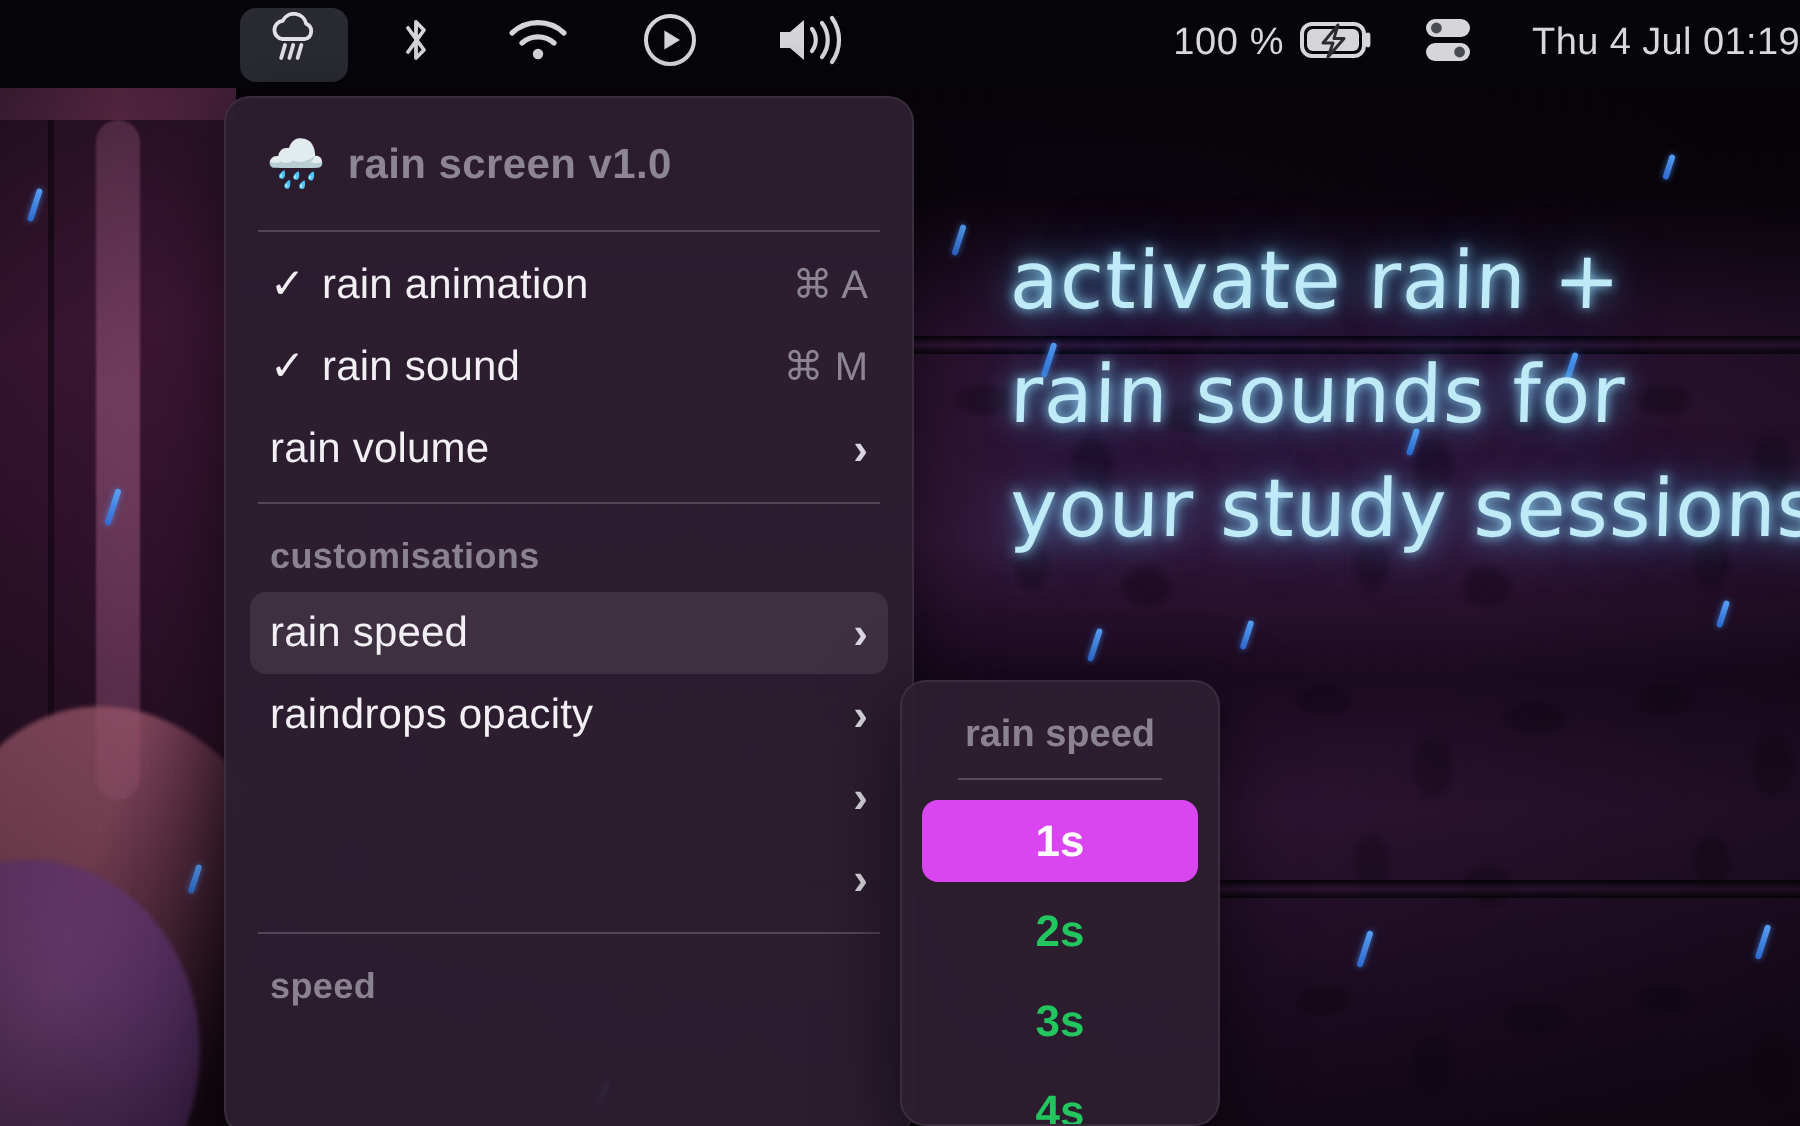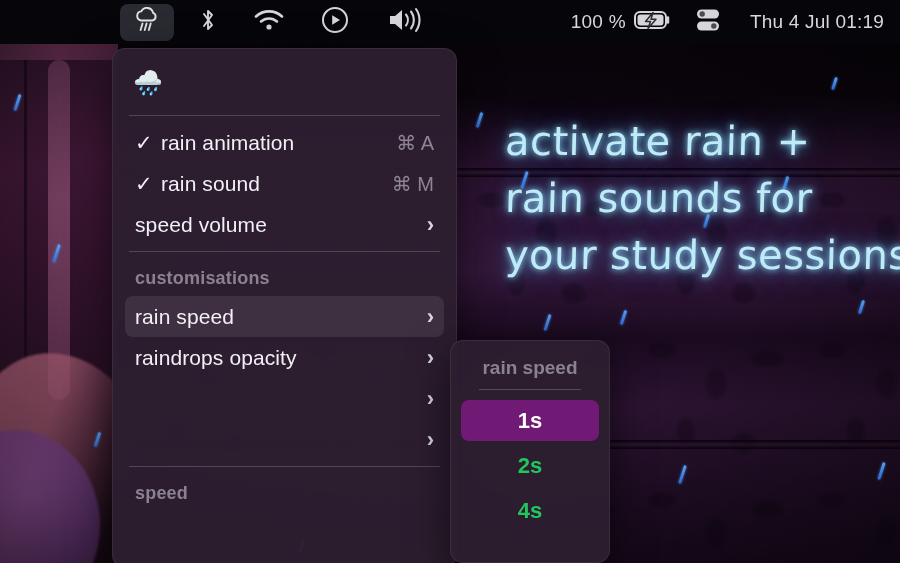--- a/index.html
+++ b/index.html
@@ -157,21 +157,21 @@
   .sub-title {
     color:#8a8290; font-size:19px; font-weight:bold;
     text-align:center; padding:16px 0 10px 0;
   }
   .sub-sep { height:1px; background:rgba(225,220,232,.24); margin:0 18px 10px 18px; }
   .sub-opt {
     height:41px; display:flex; align-items:center; justify-content:center;
     border-radius:8px; color:#22c55e; font-size:22px; font-weight:bold;
     margin-bottom:4px;
   }
-  .sub-opt.sel { background:#701a75; color:#ffffff;text-align:center; }
+  .sub-opt.sel { background:#d946ef; color:#ffffff;text-align:center; }
 
   
   .note {
     position:absolute; left:505px; top:113px; width:380px; z-index:15;
     color:#bfeaf7; font-size:40px; line-height:1.42;
     font-family:"DejaVu Sans", sans-serif;
     font-weight:500; letter-spacing:.5px;
     text-shadow:
       0 0 6px rgba(150,225,255,.95),
       0 0 16px rgba(90,190,245,.75),
@@ -285,50 +285,51 @@
         <span>
           <svg width="28" height="26" viewBox="0 0 28 26">
             <rect x="3" y="2.5" width="22" height="9" rx="4.5" fill="#d6d6da"></rect>
             <circle cx="8.2" cy="7" r="2.7" fill="#4a4a52"></circle>
             <rect x="3" y="14.5" width="22" height="9" rx="4.5" fill="#d6d6da"></rect>
             <circle cx="19.8" cy="19" r="2.7" fill="#4a4a52"></circle>
           </svg>
         </span>
       </div>
 
-      <div style="padding-right:16px;">
+      <div style="">
         <span class="mb-clock">Thu 4 Jul  01:19</span>
       </div>
 
     </div>
   </div>
 
   <div class="menu">
 
     <div class="menu-header">
       <span class="emoji">🌧️</span>
+      <span class="ttl">rain screen v1.0</span>
     </div>
 
     <div class="sep"></div>
 
 
     <div class="row">
       <span class="check">✓</span>
       <span class="label">rain animation</span>
       <span class="right">⌘ A</span>
     </div>
 
     <div class="row">
       <span class="check">✓</span>
       <span class="label">rain sound</span>
       <span class="right">⌘ M</span>
     </div>
 
     <div class="row">
-      <span class="label">speed volume</span>
+      <span class="label">rain volume</span>
       <span class="chev">›</span>
     </div>
 
     <div class="sep"></div>
 
     <div class="section-label">customisations</div>
 
     <div class="row hl">
       <span class="label">rain speed</span>
       <span class="chev">›</span>
@@ -355,20 +356,23 @@
 
   <div class="submenu">
     <div class="sub-title">rain speed</div>
     <div class="sub-sep"></div>
 
     <div class="sub-opt sel">
       <span>1s</span>
     </div>
     <div class="sub-opt">
       <span>2s</span>
+    </div>
+    <div class="sub-opt">
+      <span>3s</span>
     </div>
     <div class="sub-opt">
       <span>4s</span>
     </div>
   </div>
 
   <div class="note">
     <div>activate rain +</div>
     <div>rain sounds for</div>
     <div>your study sessions</div>

